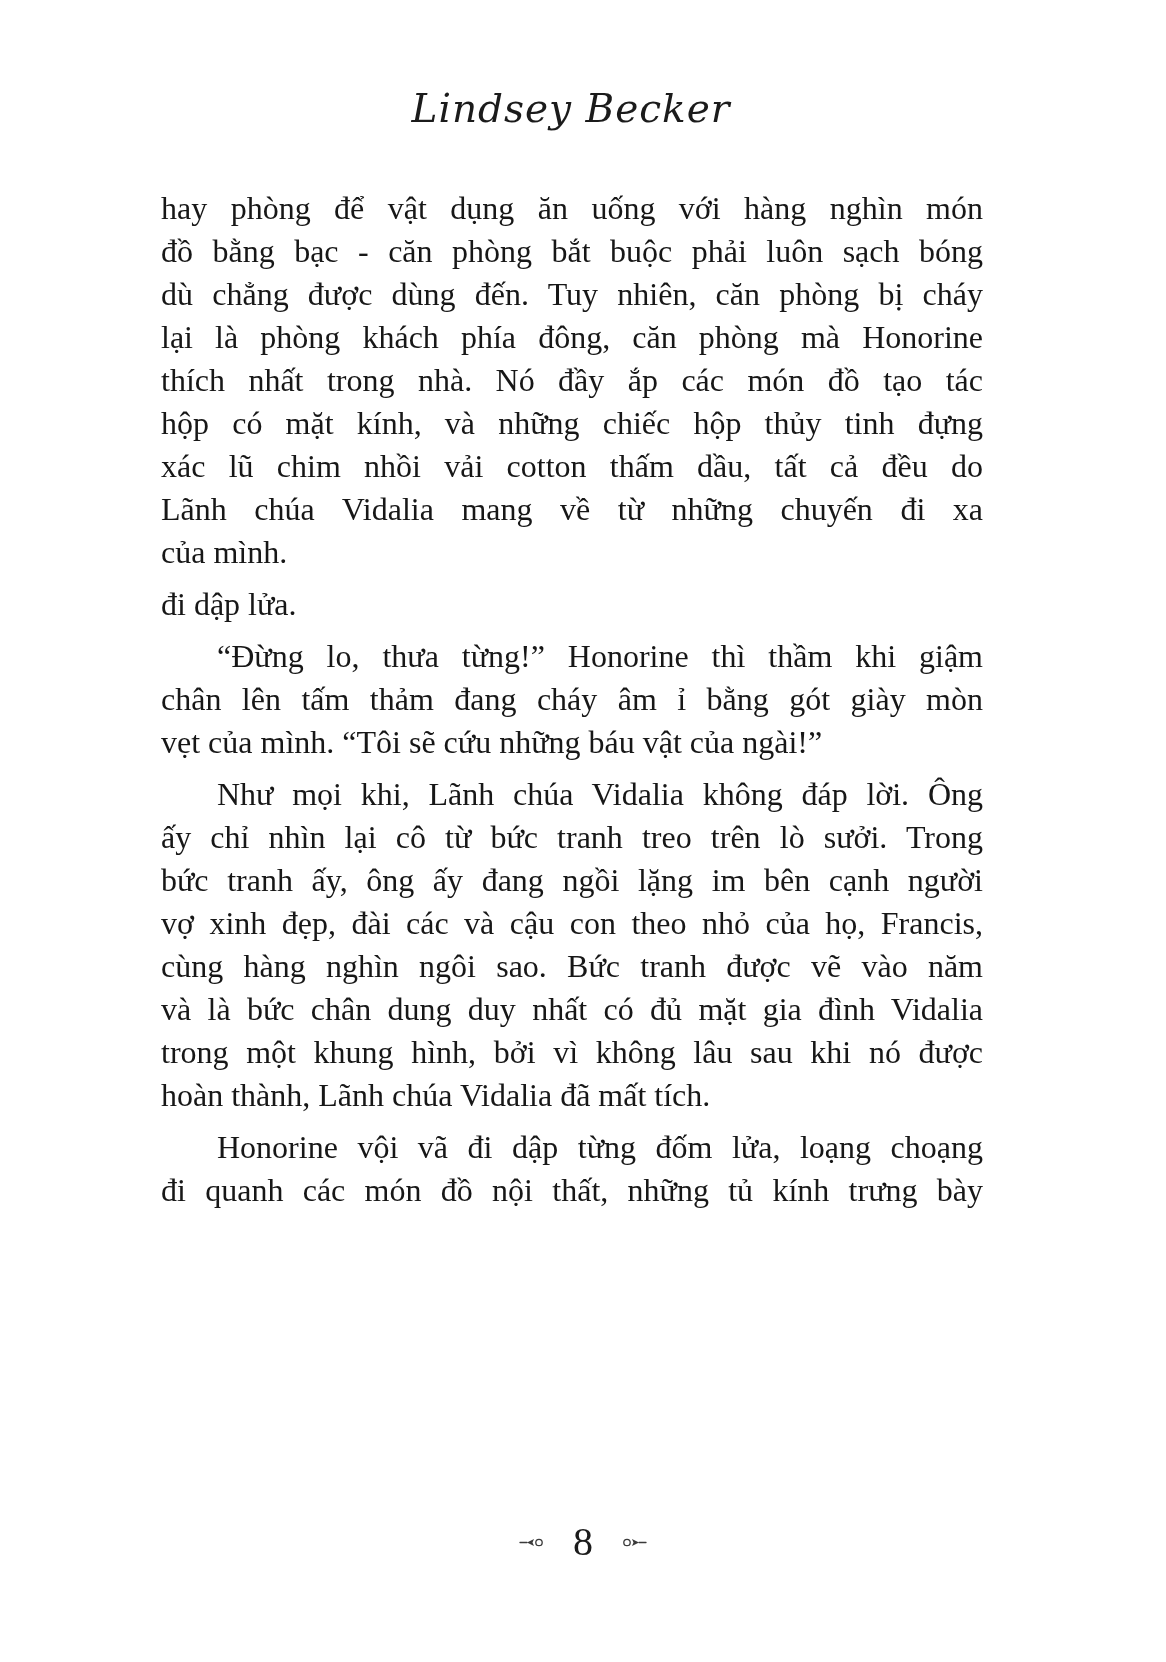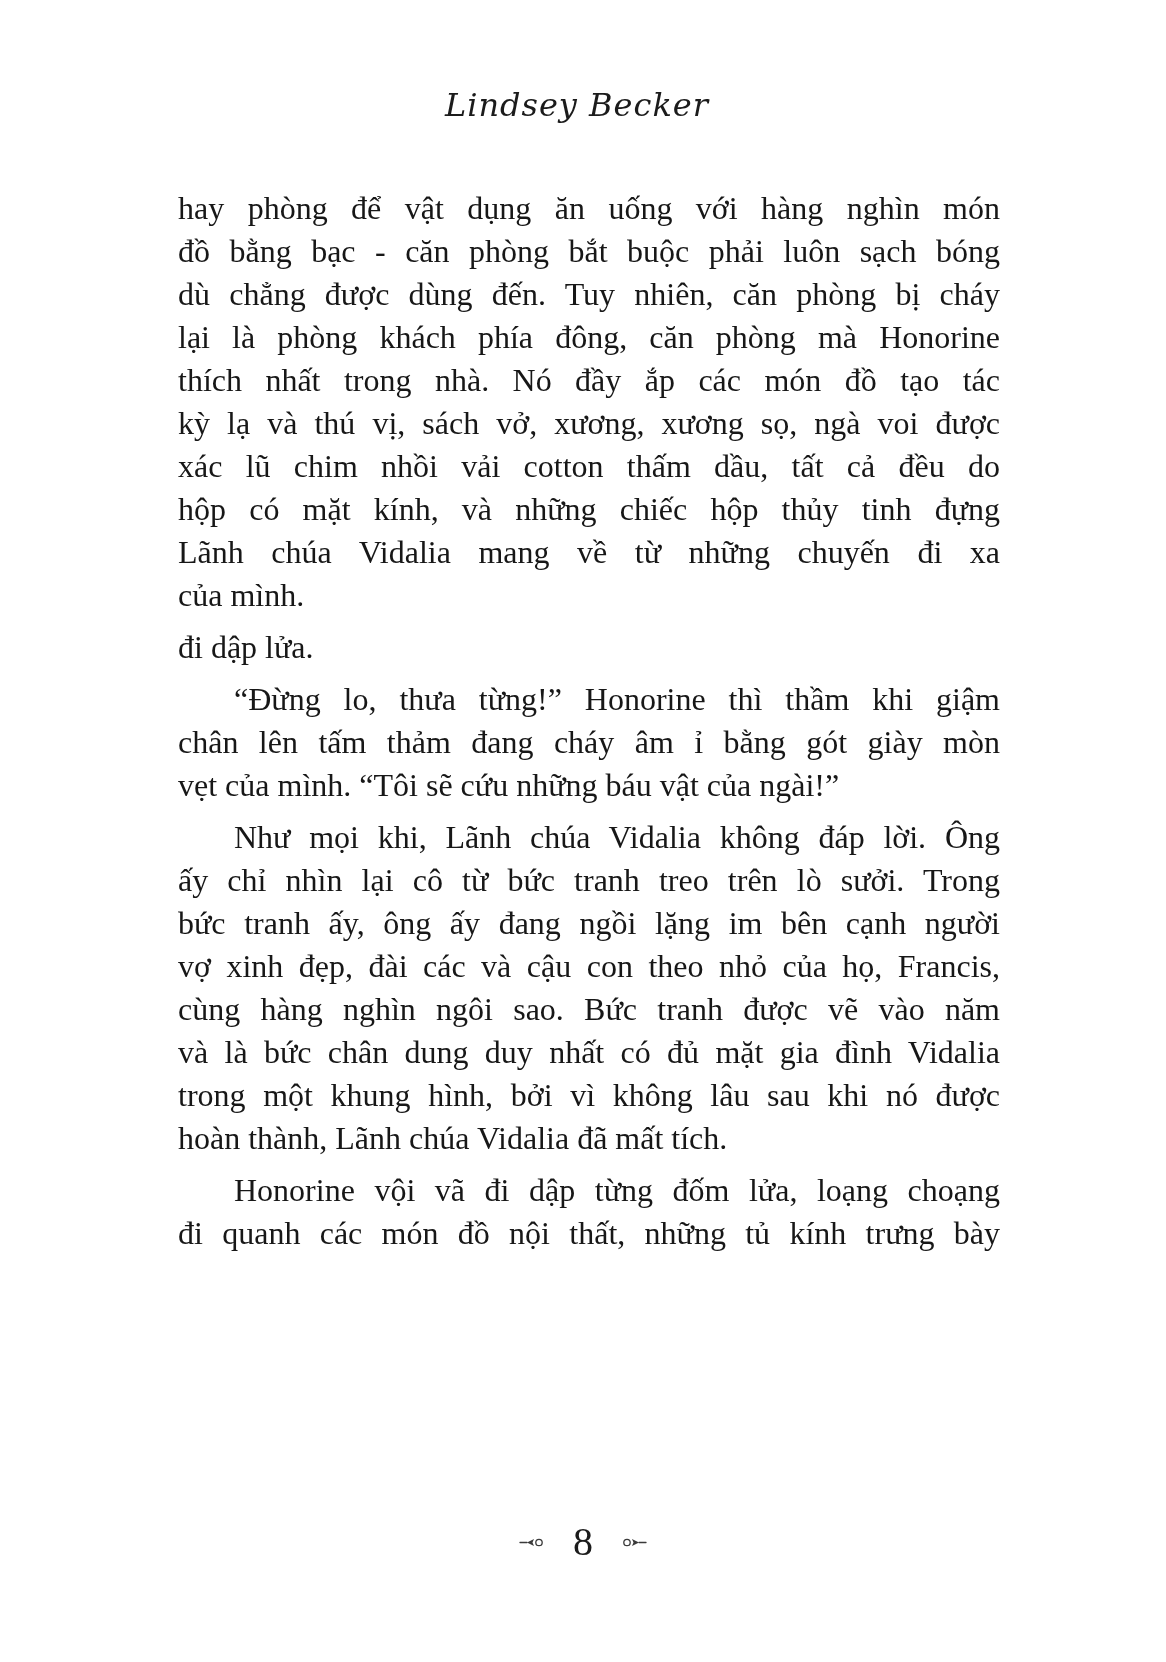--- a/index.html
+++ b/index.html
@@ -12,34 +12,34 @@
     width: 1166px;
     height: 1662px;
     background: #ffffff;
     color: #161616;
     font-family: "Liberation Serif", serif;
     overflow: hidden;
   }
   .running-header {
     position: absolute;
     top: 86px;
-    left: 166px;
+    left: 160px;
     width: 822px;
     text-align: center;
     font-family: "DejaVu Serif", serif;
     font-style: italic;
-    font-size: 32px;
+    font-size: 39px;
     letter-spacing: 1px;
     color: #1b1b1b;
     white-space: nowrap;
   }
   .text-block {
     position: absolute;
     top: 187px;
-    left: 178px;
+    left: 161px;
     width: 822px;
     font-size: 32px;
     line-height: 43px;
     color: #171717;
   }
   .paragraph { margin: 0 0 9px 0; }
   .paragraph:last-child { margin-bottom: 0; }
   .line {
     height: 43px;
     overflow: hidden;
@@ -79,23 +79,22 @@
     <span>Lindsey Becker</span>
   </div>
 
   <div class="text-block">
       <div class="paragraph">
         <div class="line first">hay phòng để vật dụng ăn uống với hàng nghìn món</div>
         <div class="line">đồ bằng bạc - căn phòng bắt buộc phải luôn sạch bóng</div>
         <div class="line">dù chẳng được dùng đến. Tuy nhiên, căn phòng bị cháy</div>
         <div class="line">lại là phòng khách phía đông, căn phòng mà Honorine</div>
         <div class="line">thích nhất trong nhà. Nó đầy ắp các món đồ tạo tác</div>
-        <div class="line">kỳ lạ và thú vị, sách vở, xương, xương sọ, ngà voi được</div>
+        <div class="line">hộp có mặt kính, và những chiếc hộp thủy tinh đựng</div>
         <div class="line">xác lũ chim nhồi vải cotton thấm dầu, tất cả đều do</div>
-        <div class="line">hộp có mặt kính, và những chiếc hộp thủy tinh đựng</div>
         <div class="line">Lãnh chúa Vidalia mang về từ những chuyến đi xa</div>
         <div class="line last">của mình.</div>
       </div>
       <div class="paragraph indented">
         <div class="line last">đi dập lửa.</div>
       </div>
       <div class="paragraph indented">
         <div class="line first">“Đừng lo, thưa từng!” Honorine thì thầm khi giậm</div>
         <div class="line">chân lên tấm thảm đang cháy âm ỉ bằng gót giày mòn</div>
         <div class="line last">vẹt của mình. “Tôi sẽ cứu những báu vật của ngài!”</div>

